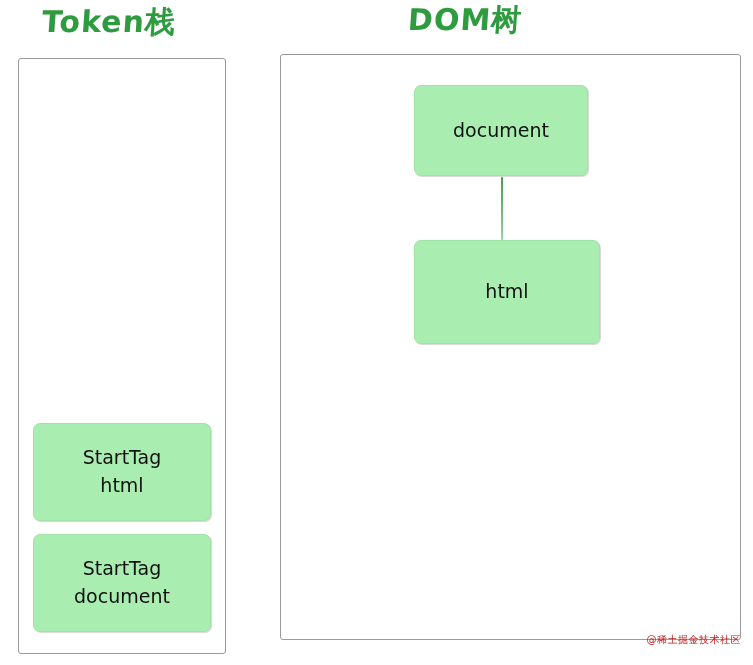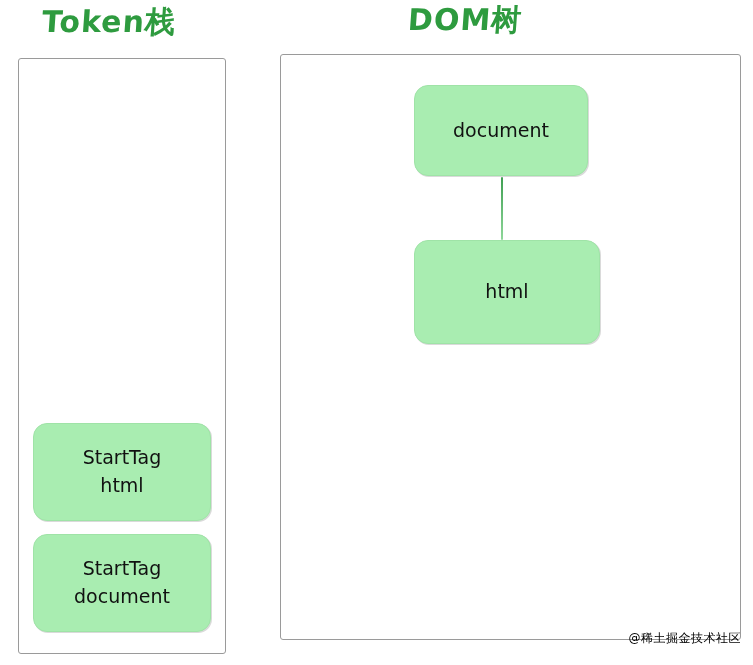--- a/index.html
+++ b/index.html
@@ -48,21 +48,21 @@
     top: 54px;
     width: 461px;
     height: 586px;
   }
 
   
   .card {
     position: absolute;
     background: #a9edb1;
     border: 1px solid #9fe3a7;
-    border-radius: 14px;
+    border-radius: 7px;
     box-sizing: border-box;
     display: flex;
     flex-direction: column;
     align-items: center;
     justify-content: center;
     color: #111111;
     font-family: "DejaVu Sans", sans-serif;
     font-size: 19px;
     line-height: 1.45;
     text-align: center;
@@ -87,23 +87,23 @@
     height: 63px;
     background: linear-gradient(to bottom, #3f9f52, #8fd79a);
     border-radius: 1px;
   }
 
   
   #watermark {
     position: absolute;
     right: 12px;
     bottom: 18px;
-    color: #000000;
+    color: #b91c1c;
     font-family: "DejaVu Sans", sans-serif;
-    font-size: 12px;
+    font-size: 10px;
     letter-spacing: 0.5px;
     white-space: nowrap;
     user-select: none;
   }
 </style>
 </head>
 <body>
 
 <div class="panel-title" id="title-token">Token栈</div>
 

